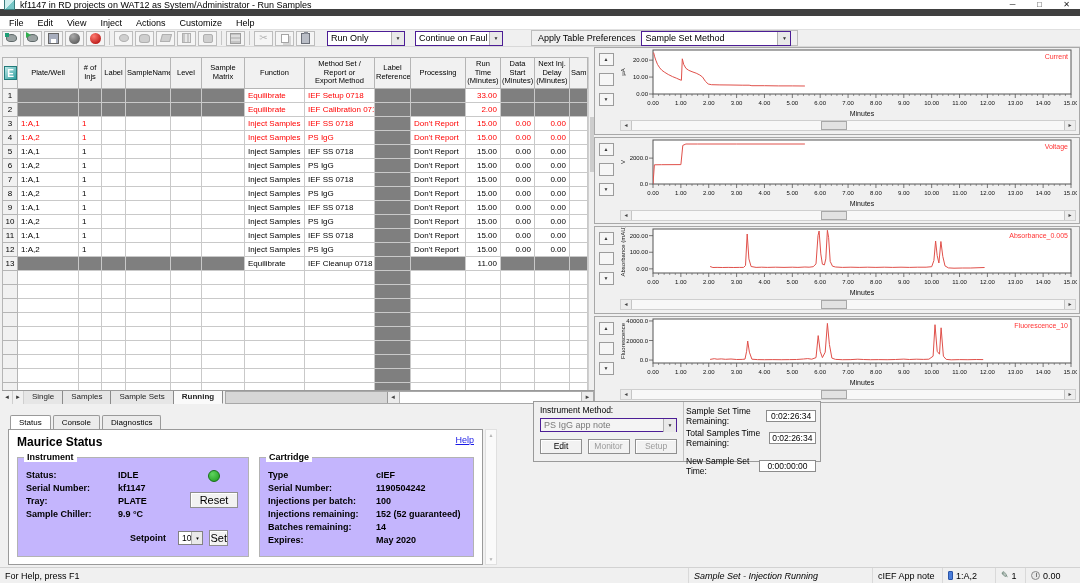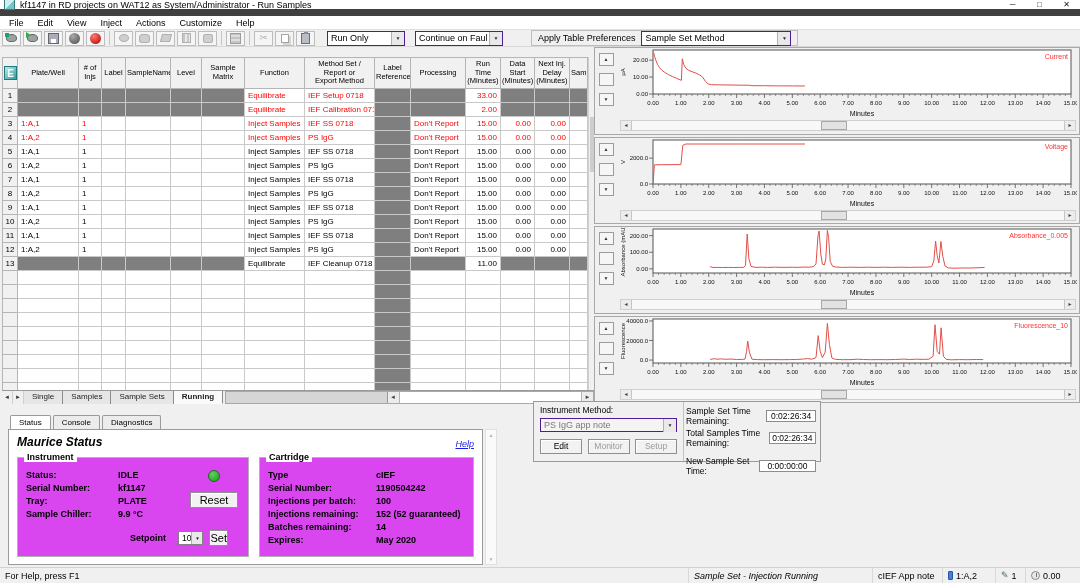--- a/index.html
+++ b/index.html
@@ -92,25 +92,25 @@
   
   .bottom-left { position:absolute; left:8px; top:415px; width:489px; height:150px; }
   .bl-tabs { display:flex; gap:2px; height:14px; padding-left:2px; }
   .bl-tab { padding:0 8px; font-size:8px; line-height:13px; border:1px solid #9a9a9a; border-bottom:none;
     background:#ececec; border-radius:2px 2px 0 0; }
   .bl-tab.active { background:#ffffff; }
   .bl-body { position:absolute; left:0; right:14px; top:14px; bottom:0; background:#fff; border:1px solid #9a9a9a; padding:5px 8px; }
   .bl-scroll { position:absolute; right:0; top:14px; bottom:0; width:12px; background:#fafafa; border:1px solid #e0e0e0;
     display:flex; flex-direction:column; justify-content:space-between; align-items:center; padding:2px 0; }
   .chev { font-size:5px; color:#b5b5b5; }
-  .ms-header { display:flex; align-items:flex-end;font-style:italic; }
+  .ms-header { display:flex; align-items:flex-start; }
   .ms-title { font-size:12px; font-weight:bold; }
   .help-link { margin-left:auto; color:#1a1ae6; text-decoration:underline; font-size:9px; }
   .groups { display:flex; gap:10px; margin-top:8px; }
-  .groupbox { border:1px solid #b3b3b3; position:relative; padding:12px 8px 6px 8px; height:100px; background:#d946ef; }
+  .groupbox { border:1px solid #b3b3b3; position:relative; padding:12px 8px 6px 8px; height:100px; background:#c4b5fd; }
   .groupbox.instrument { width:232px; }
   .groupbox.cartridge { flex:1; }
   .gb-legend { position:absolute; top:-6px; left:6px; background:#fff; padding:0 3px; font-weight:bold; font-size:9px; }
   .kv { display:flex; margin-bottom:3px; font-weight:bold; font-size:9px; }
   .instrument .kv .k { width:92px; }
   .cartridge .kv .k { width:108px; }
   .indicator { position:absolute; right:28px; top:12px; width:12px; height:12px; border-radius:50%;
     background:radial-gradient(circle at 35% 30%, #5fd45f, #1d9a1d); border:1px solid #157015; }
   .btn { border:1px solid #8f8f8f; background:#f2f2f2; font-size:11px; text-align:center;
     box-shadow:inset 1px 1px 0 #ffffff; }

